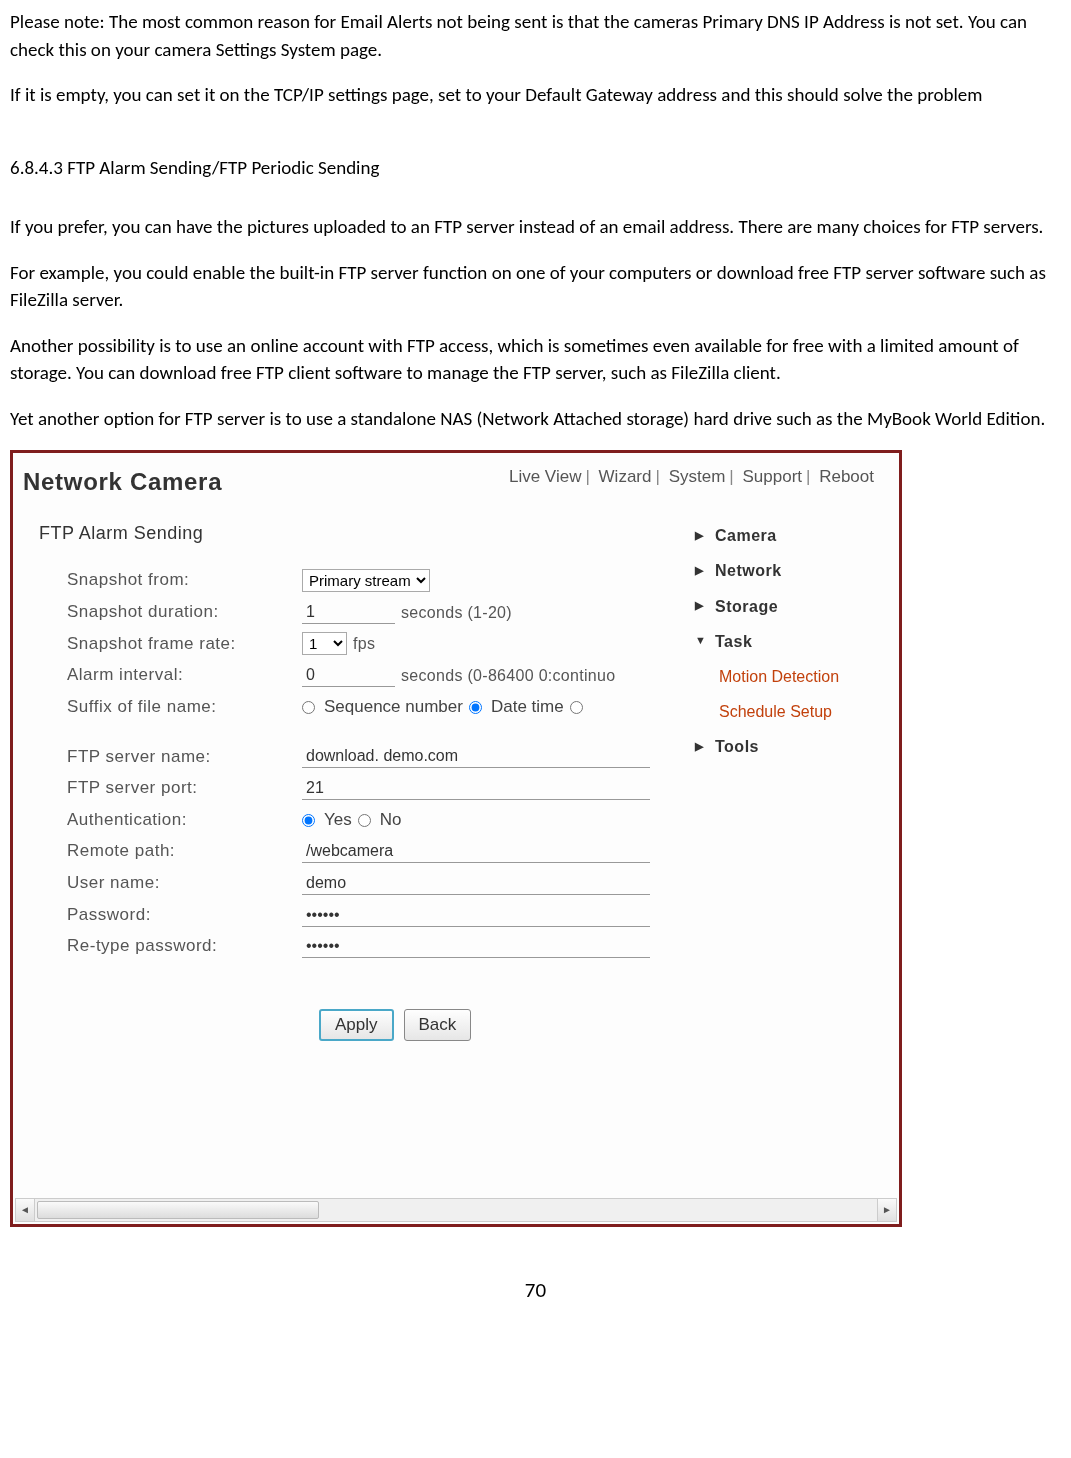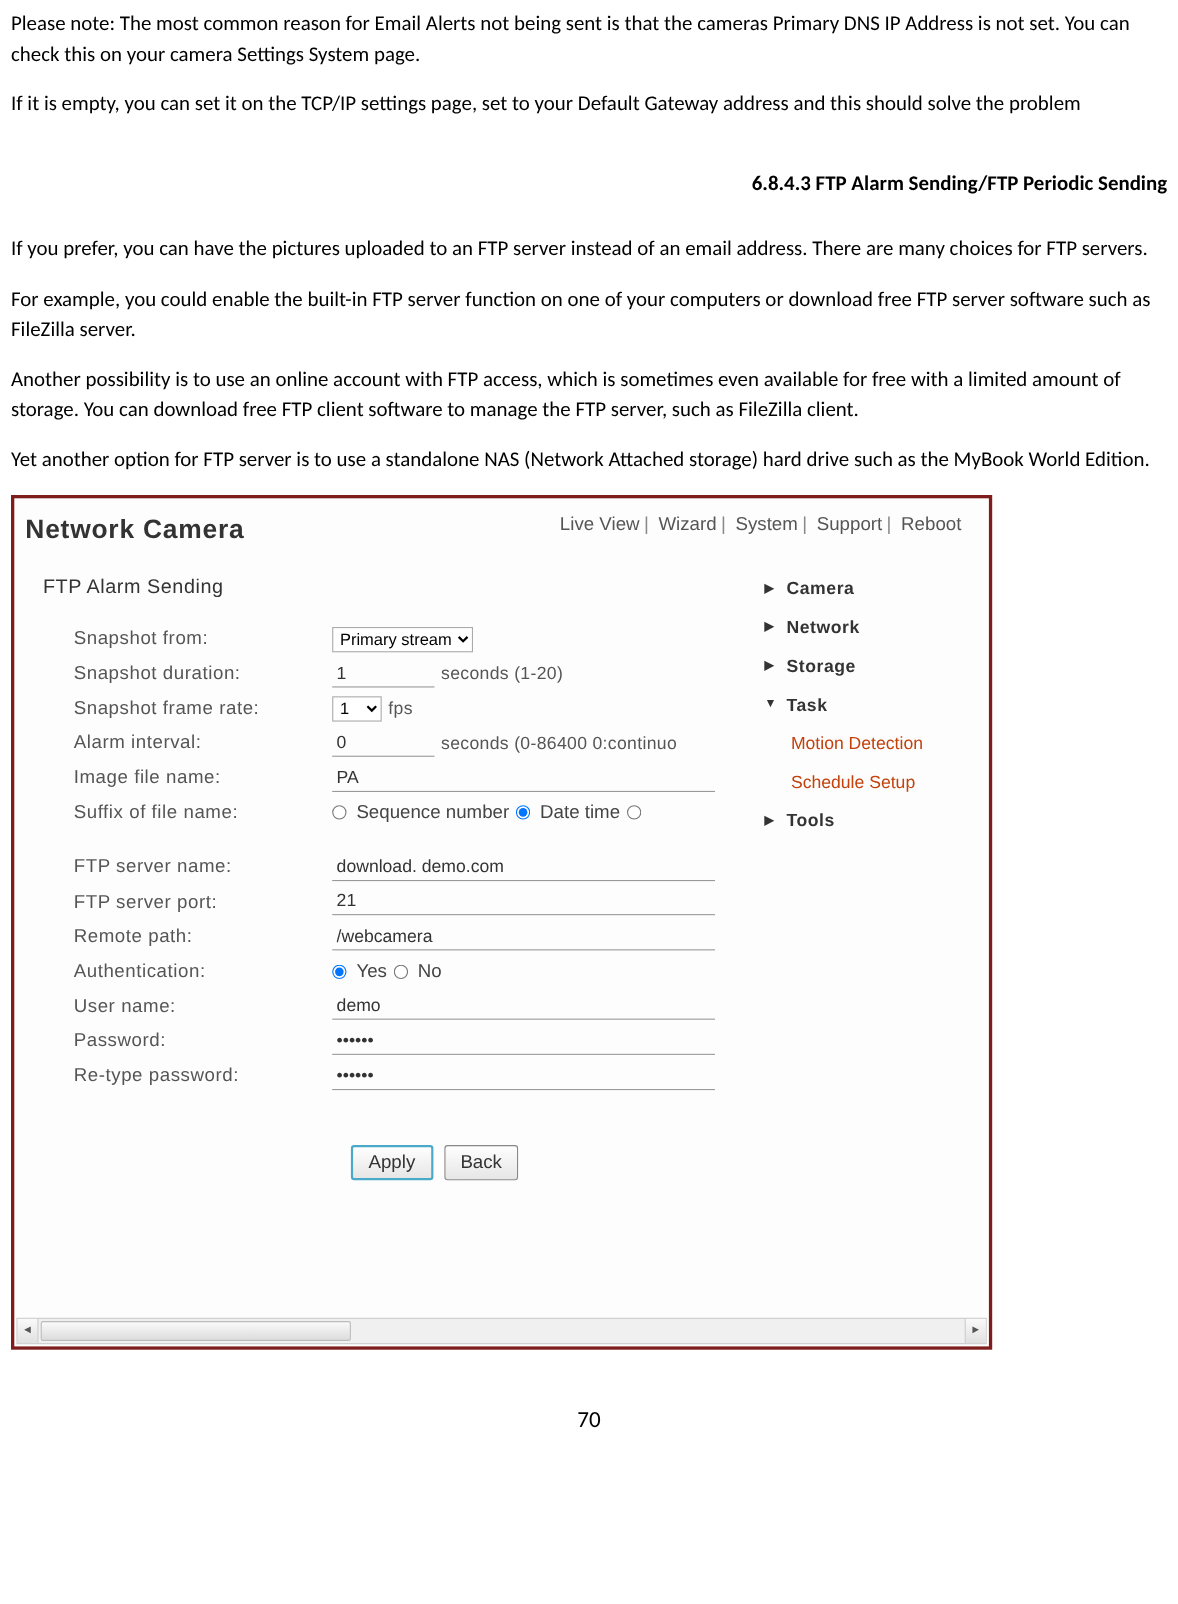--- a/index.html
+++ b/index.html
@@ -9,23 +9,22 @@
     color: #000;
     margin: 0;
     padding: 8px 10px 20px 10px;
     background: #fff;
     width: 1051px;
   }
   .doc-paragraph {
     margin: 0 0 18px 0;
   }
   .doc-heading {
-    font-weight: bold;
+    font-weight: normal;
     margin: 45px 0 32px 0;
-    text-align: right;
   }
   .page-number {
     text-align: center;
     margin-top: 48px;
     font-size: 21px;
   }
   .screenshot-container {
     border: 3px solid #7f1d1d;
     width: 892px;
     height: 777px;
@@ -69,21 +68,21 @@
     overflow: hidden;
   }
   .panel-title {
     font-size: 18px;
     color: #333;
     margin-bottom: 22px;
     letter-spacing: 0.5px;
   }
   .form-row {
     display: flex;
-    align-items: flex-end;
+    align-items: center;
     margin-bottom: 7px;
     font-size: 17px;
     color: #555;
   }
   .form-row .lbl {
     width: 235px;
     padding-left: 28px;
     letter-spacing: 0.5px;
   }
   .form-row .ctrl {
@@ -266,26 +265,20 @@
       </div>
 
       <div class="form-row">
         <div class="lbl">Alarm interval:</div>
         <div class="ctrl">
           <input class="txt-input" value="0" style="">
           <span class="hint">seconds (0-86400 0:continuo</span>
         </div>
       </div>
 
-      <div class="form-row">
-        <div class="lbl">Image file name:</div>
-        <div class="ctrl">
-          <input class="txt-input wide" value="PA" style="">
-        </div>
-      </div>
 
       <div class="form-row">
         <div class="lbl">Suffix of file name:</div>
         <div class="ctrl radio-wrap">
           <input type="radio" style="">
           <span>Sequence number</span>
           <input type="radio" checked="" style="">
           <span>Date time</span>
           <input type="radio" style="">
         </div>
@@ -301,37 +294,37 @@
       </div>
 
       <div class="form-row">
         <div class="lbl">FTP server port:</div>
         <div class="ctrl">
           <input class="txt-input wide" value="21" style="">
         </div>
       </div>
 
       <div class="form-row">
-        <div class="lbl">Remote path:</div>
-        <div class="ctrl">
-          <input class="txt-input wide" value="/webcamera" style="">
-        </div>
-      </div>
-
-      <div class="form-row">
         <div class="lbl">Authentication:</div>
         <div class="ctrl radio-wrap">
           <input type="radio" checked="" style="">
           <span>Yes</span>
           <input type="radio" style="">
           <span>No</span>
         </div>
       </div>
 
       <div class="form-row">
+        <div class="lbl">Remote path:</div>
+        <div class="ctrl">
+          <input class="txt-input wide" value="/webcamera" style="">
+        </div>
+      </div>
+
+      <div class="form-row">
         <div class="lbl">User name:</div>
         <div class="ctrl">
           <input class="txt-input wide" value="demo" style="">
         </div>
       </div>
 
       <div class="form-row">
         <div class="lbl">Password:</div>
         <div class="ctrl">
           <input class="txt-input wide" type="text" value="••••••" style="">

